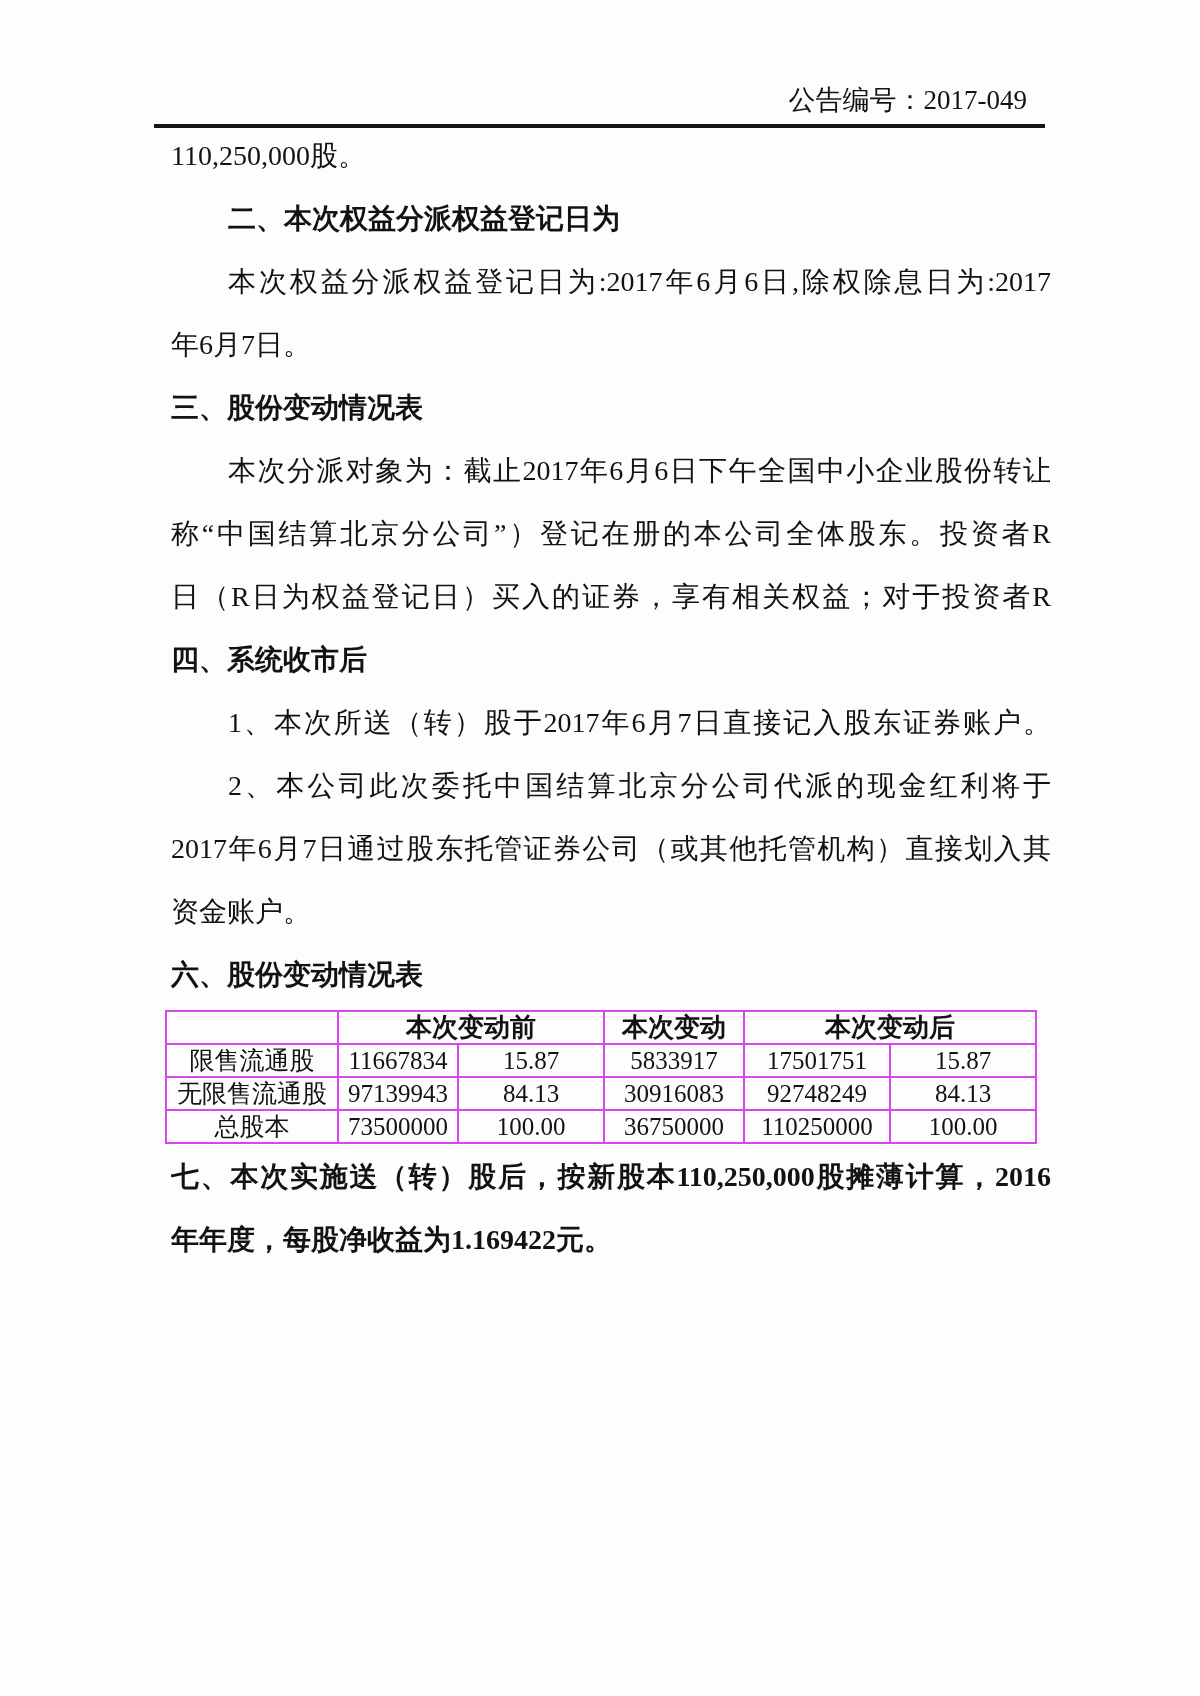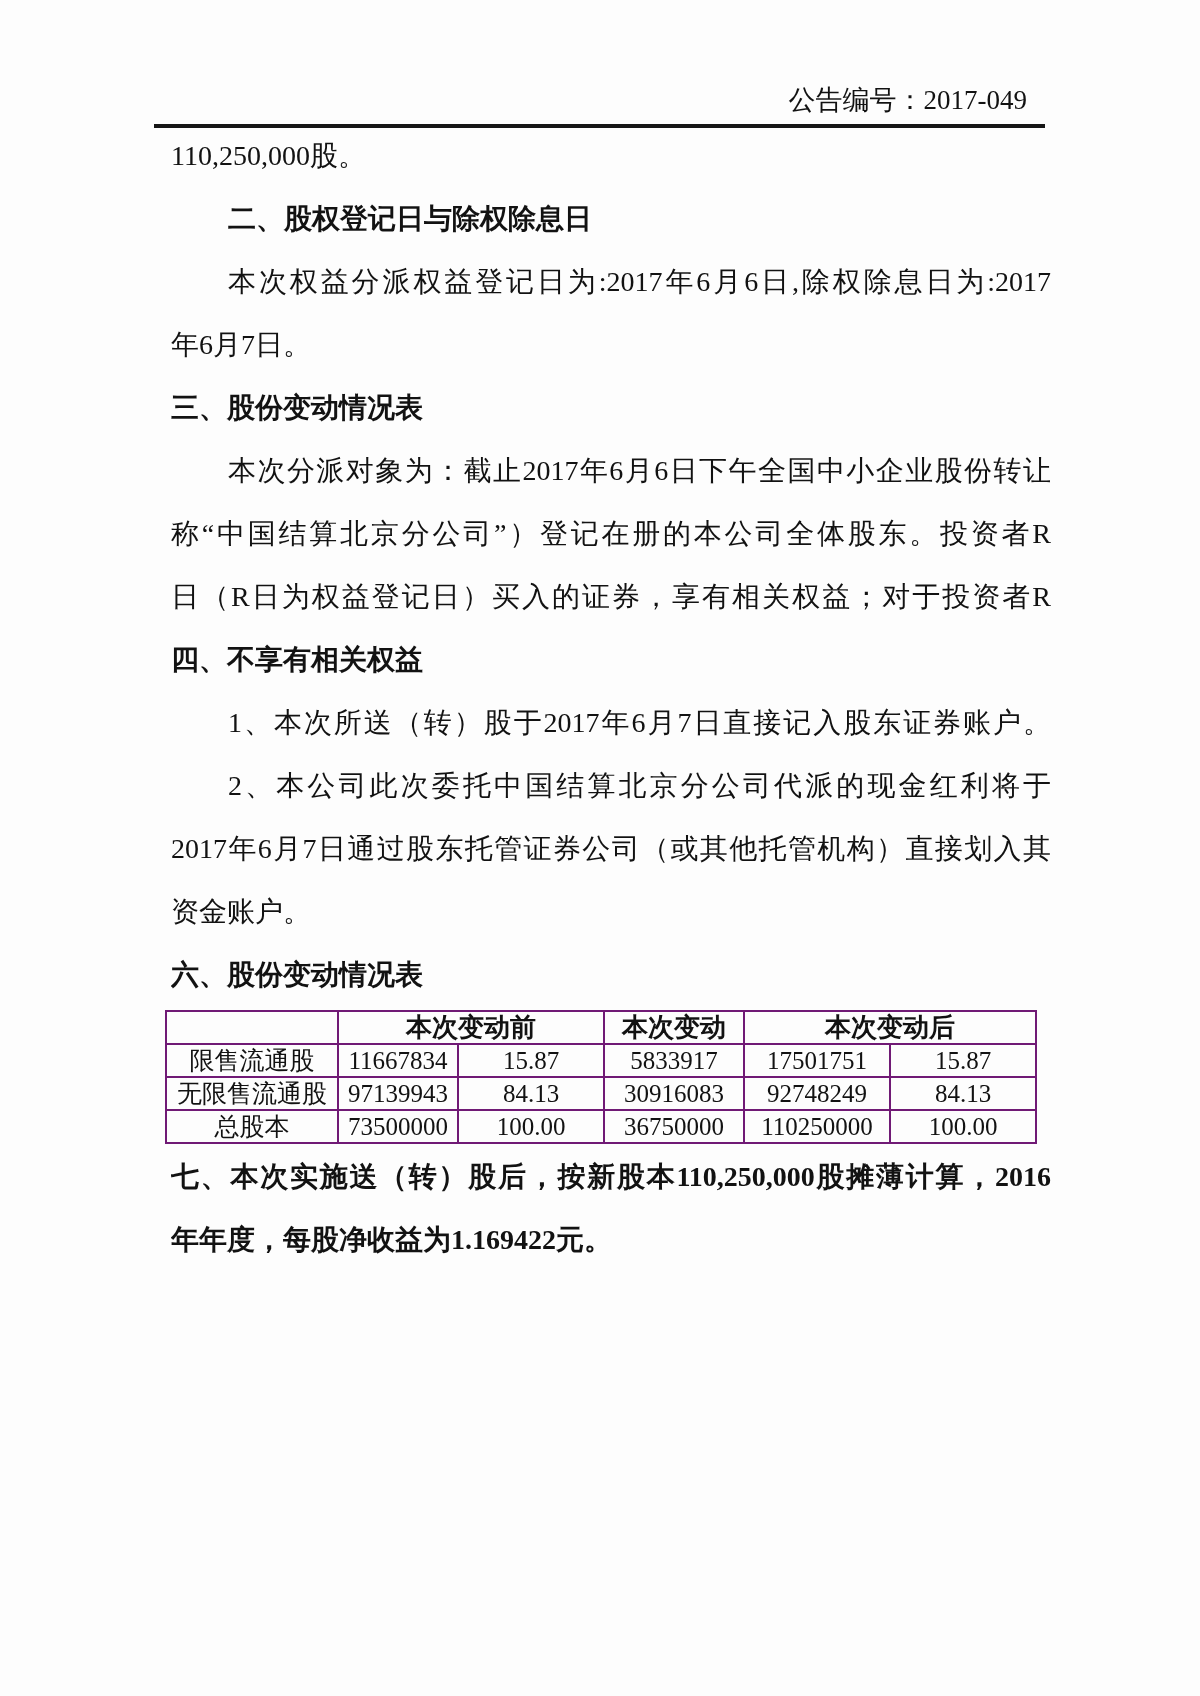--- a/index.html
+++ b/index.html
@@ -35,46 +35,46 @@
     width:870px;margin:4px 0 1px -6px;
     background:#fdfdfd;
   }
   table.share col.c1{width:172px}
   table.share col.c2{width:120px}
   table.share col.c3{width:146px}
   table.share col.c4{width:140px}
   table.share col.c5{width:146px}
   table.share col.c6{width:146px}
   table.share th,table.share td{
-    border:2px solid #701a75;
+    border:2px solid #d946ef;
     text-align:center;vertical-align:middle;
     height:31px;padding:0;
     font-size:25px;line-height:29px;
     overflow:hidden;white-space:nowrap;
   }
   table.share th{font-size:26px;font-weight:bold;}
   table.share td{font-weight:normal;}
 </style>
 </head>
 <body>
 
 <div class="page">
 
   <div class="hdr">公告编号：2017-049</div>
 
   <div class="content">
     <div class="ln">110,250,000股。</div>
-    <div class="ln b ind">二、股权登记日与除权除息日</div>
+    <div class="ln b ind">二、本次权益分派权益登记日为</div>
     <div class="ln ind j">本次权益分派权益登记日为:2017年6月6日,除权除息日为:2017</div>
     <div class="ln">年6月7日。</div>
     <div class="ln b">三、股份变动情况表</div>
     <div class="ln ind j">本次分派对象为：截止2017年6月6日下午全国中小企业股份转让</div>
     <div class="ln j">称“中国结算北京分公司”）登记在册的本公司全体股东。投资者R</div>
     <div class="ln j">日（R日为权益登记日）买入的证券，享有相关权益；对于投资者R</div>
-    <div class="ln b">四、不享有相关权益</div>
+    <div class="ln b">四、系统收市后</div>
     <div class="ln ind j">1、本次所送（转）股于2017年6月7日直接记入股东证券账户。</div>
     <div class="ln ind j">2、本公司此次委托中国结算北京分公司代派的现金红利将于</div>
     <div class="ln j">2017年6月7日通过股东托管证券公司（或其他托管机构）直接划入其</div>
     <div class="ln">资金账户。</div>
     <div class="ln b">六、股份变动情况表</div>
 
     <table class="share">
       <colgroup>
         <col class="c1">
           <col class="c2">

